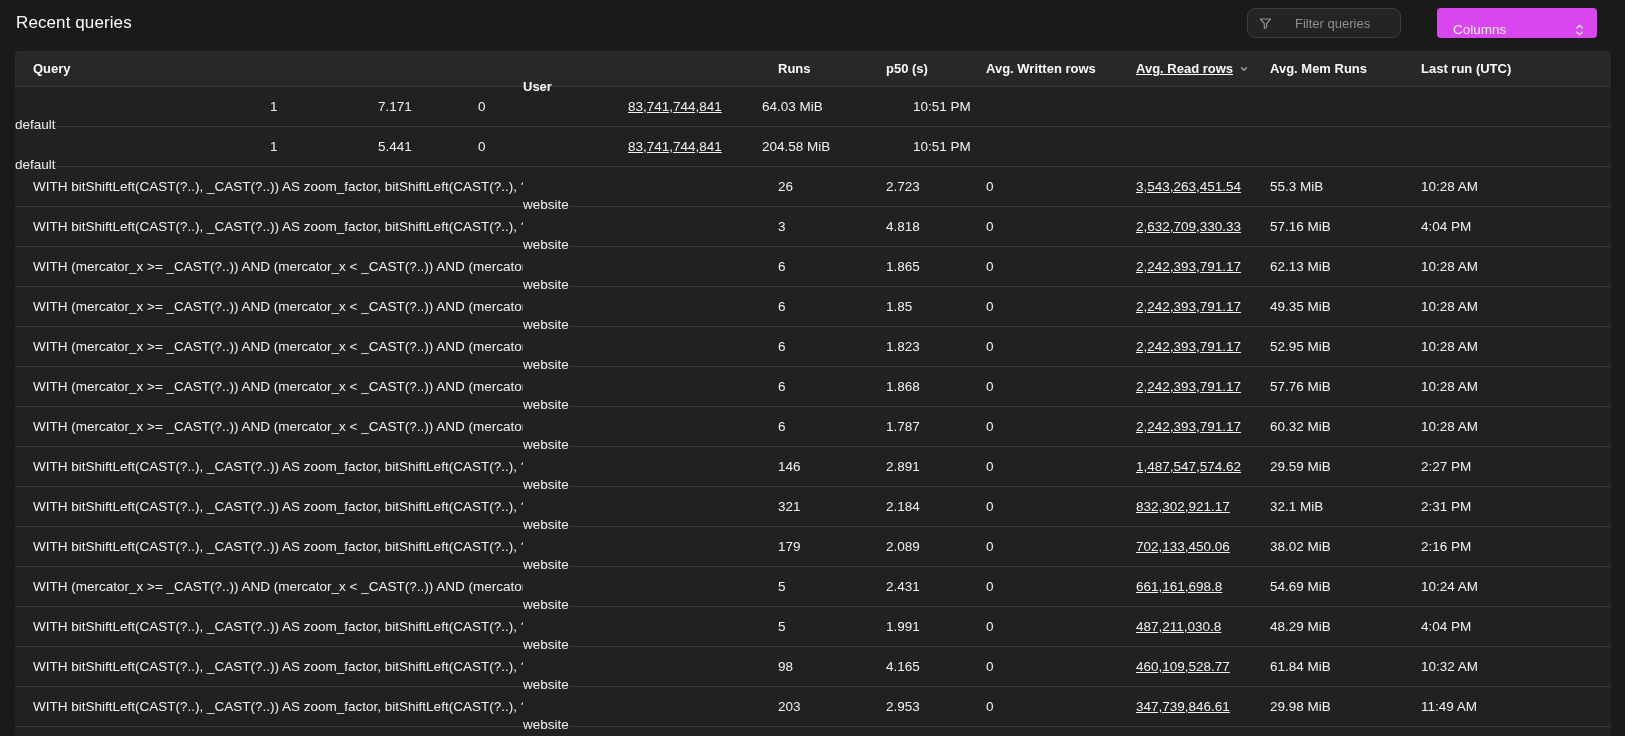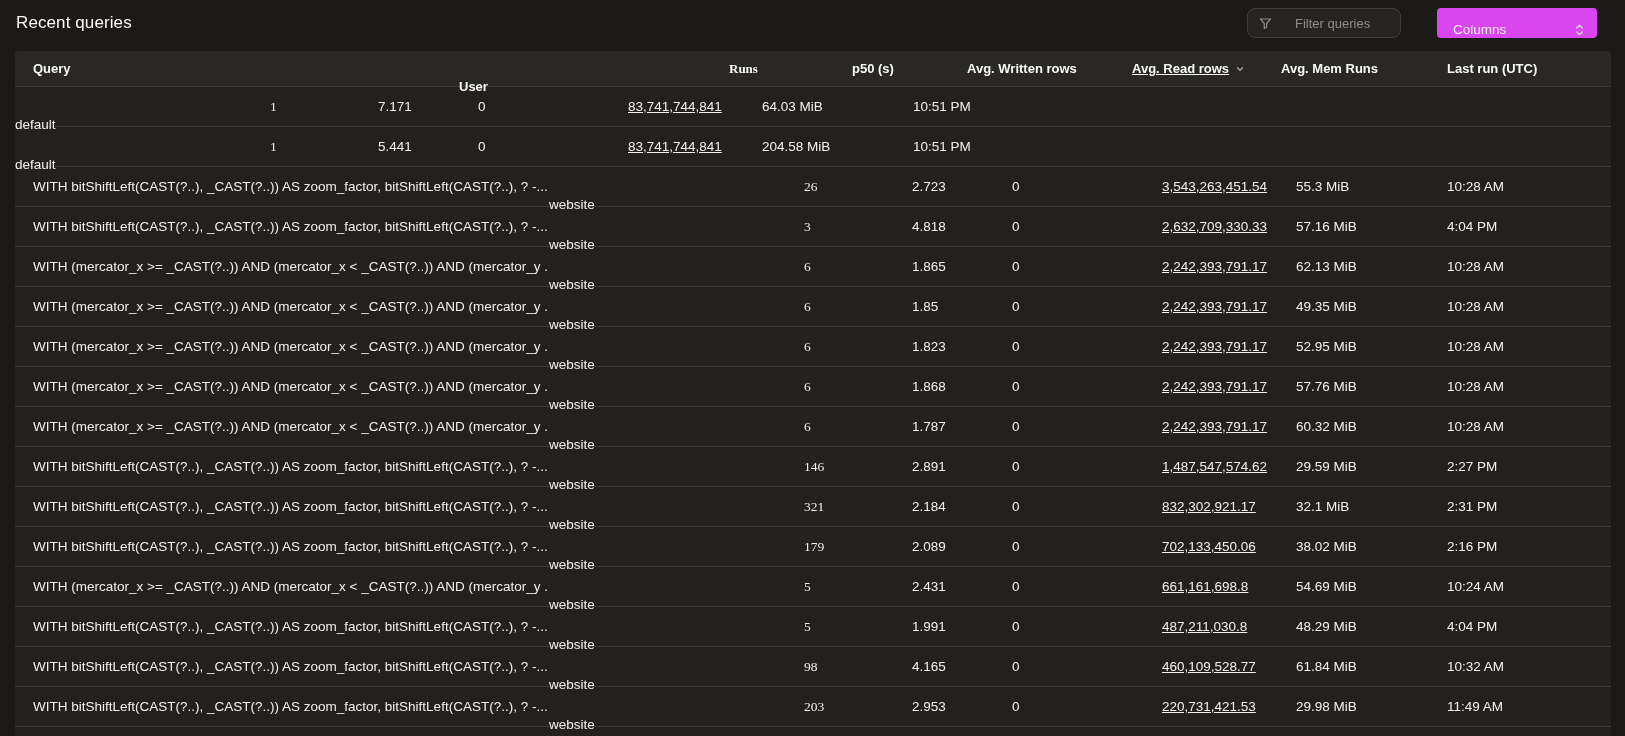--- a/index.html
+++ b/index.html
@@ -72,44 +72,43 @@
     background: #232120;
     border-radius: 4px 4px 0 0;
     overflow: hidden;
   }
   .thead {
     display: flex;
     align-items: center;
     height: 35px;
     background: #292826;
     font-weight: 700;
-    gap: 15px;
   }
   .thead .cell { font-size: 13px; color: #fafaf8; display: flex; align-items: center; }
   .trow {
     display: flex;
     align-items: center;
     height: 40px;
     border-top: 1px solid #3a3938;
     cursor: pointer;
   }
   .trow .cell { font-size: 13.5px; color: #f2f1ef; }
   .spacer-row {
     height: 10px;
     border-top: 1px solid #3a3938;
   }
   .cell { flex: 0 0 auto; white-space: nowrap; overflow: hidden; }
   .c-query   { flex: 1 1 auto; padding-left: 18px; padding-right: 14px; }
   .c-user    { width: 255px; margin-top: 36px; }
-  .c-runs    { width: 108px; font-family: Liberation Serif, serif; }
+  .c-runs    { width: 108px; }
   .c-p50     { width: 100px; }
   .c-written { width: 150px; }
   .c-read    { width: 134px; text-decoration: underline; }
   .c-mem     { width: 151px; }
-  .c-lastrun { width: 164px; padding-right: 16px; }
+  .c-lastrun { width: 190px; padding-right: 16px; }
   .sort-icon { margin-left: 6px; display: inline-flex; }
 </style>
 </head>
 <body>
 
 <div class="screen">
 
   <div class="page-title">Recent queries</div>
 
   <div class="filter-box">
@@ -311,21 +310,21 @@
           <div class="cell c-read">460,109,528.77</div>
           <div class="cell c-mem">61.84 MiB</div>
           <div class="cell c-lastrun">10:32 AM</div>
         </div>
         <div class="trow">
           <div class="cell c-query">WITH bitShiftLeft(CAST(?..), _CAST(?..)) AS zoom_factor, bitShiftLeft(CAST(?..), ? -...</div>
           <div class="cell c-user">website</div>
           <div class="cell c-runs">203</div>
           <div class="cell c-p50">2.953</div>
           <div class="cell c-written">0</div>
-          <div class="cell c-read">220,731,421.53</div>
+          <div class="cell c-read">347,739,846.61</div>
           <div class="cell c-mem">29.98 MiB</div>
           <div class="cell c-lastrun">11:49 AM</div>
         </div>
         <div class="spacer-row"></div>
       </div>
   </div>
 
 </div>
 
 </body></html>

